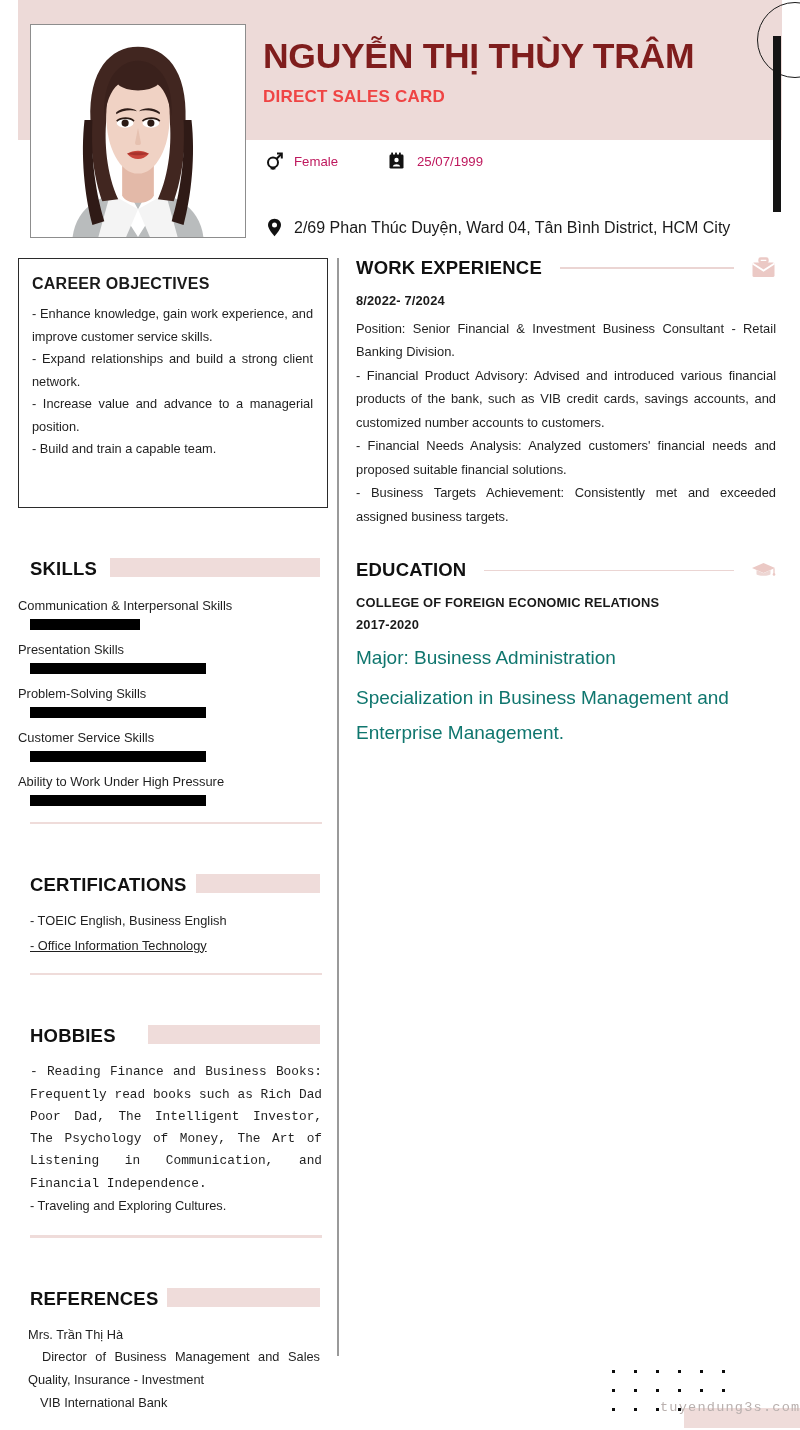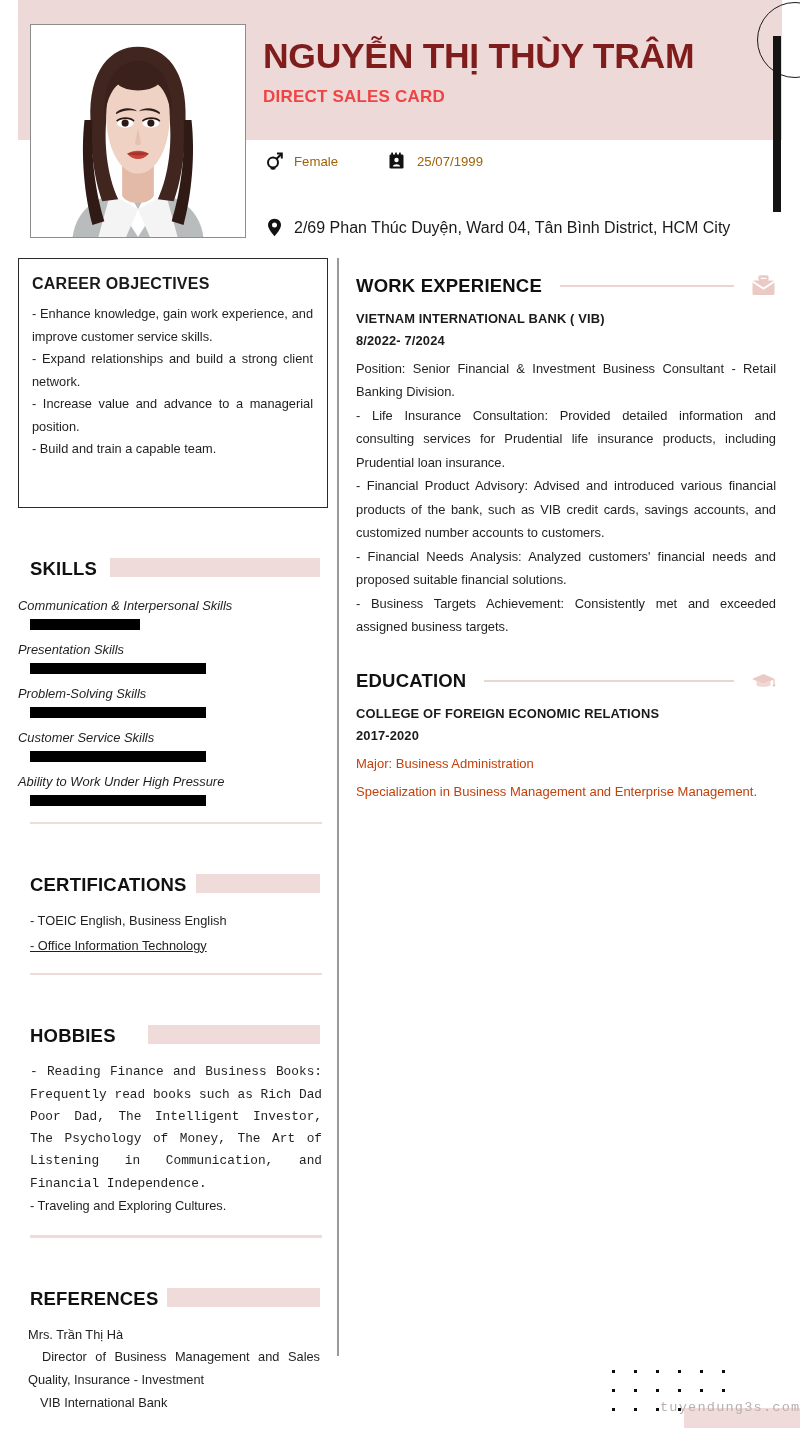--- a/index.html
+++ b/index.html
@@ -100,21 +100,21 @@
   }
   .contact-item .ci-icon {
     width: 22px;
     display: flex;
     align-items: center;
     justify-content: center;
     margin-right: 9px;
   }
   .contact-item .ci-text {
     font-size: 13.2px;
-    color: #a16207;
+    color: #be185d;
     text-align: center;
   }
   .address-row {
     position: absolute;
     left: 263px;
     top: 218px;
     display: flex;
     align-items: center;
   }
 
@@ -130,21 +130,21 @@
 
   .col-left {
     position: absolute;
     left: 18px;
     top: 258px;
     width: 310px;
   }
   .col-right {
     position: absolute;
     left: 356px;
-    top: 274px;
+    top: 256px;
     width: 420px;
   }
 
   
   .obj-box {
     border: 1.4px solid #2b2b2b;
     box-sizing: border-box;
     padding: 16px 14px 20px 13px;
     height: 250px;
   }
@@ -190,21 +190,20 @@
     padding-left: 12px;
     background: #fff;
     padding-right: 9px;
   }
 
   .skill-item { margin-top: 12px; }
   .skill-label {
     font-size: 12.9px;
     color: #1f1f1f;
     margin-bottom: 6px;
-    font-style: italic;
   }
   .skill-bar {
     height: 11px;
     background: #000000;
   }
 
   .left-body {
     margin-top: 12px;
     font-size: 12.8px;
     line-height: 1.74;
@@ -264,23 +263,23 @@
     margin-bottom: 9px;
   }
   .r-body {
     font-size: 12.9px;
     line-height: 1.82;
     text-align: justify;
     text-justify: inter-word;
     color: #1f1f1f;
   }
   .r-plain {
-    font-size: 13px;
+    font-size: 19px;
     line-height: 1.82;
-    color: #c2410c;
+    color: #0f766e;
   }
   .edu-block { margin-top: 30px; }
 
   
   .wm {
     position: absolute;
     left: 612px;
     top: 1370px;
     width: 200px;
     height: 58px;
@@ -483,24 +482,22 @@
       <div class="rsec-title">WORK EXPERIENCE</div>
       <div class="rsec-rule"></div>
       <div class="rsec-icon">
         <svg width="25" height="22" viewBox="0 0 25 22">
           <rect x="8.5" y="1.5" width="8" height="3.6" rx="1.2" fill="none" stroke="#EBC9C5" stroke-width="2.4"></rect>
           <rect x="1.5" y="5.4" width="22" height="14.6" rx="1.6" fill="#EBC9C5"></rect>
           <path d="M1.5 6.6 L12.5 13.6 L23.5 6.6" fill="none" stroke="#ffffff" stroke-width="1.8"></path>
         </svg>
       </div>
     </div>
-    <div class="r-org">VIETNAM INTERNATIONAL BANK ( VIB)</div>
     <div class="r-date">8/2022- 7/2024</div>
     <div class="r-body">Position: Senior Financial &amp; Investment Business Consultant - Retail Banking Division.</div>
-    <div class="r-body">- Life Insurance Consultation: Provided detailed information and consulting services for Prudential life insurance products, including Prudential loan insurance.</div>
     <div class="r-body">- Financial Product Advisory: Advised and introduced various financial products of the bank, such as VIB credit cards, savings accounts, and customized number accounts to customers.</div>
     <div class="r-body">- Financial Needs Analysis: Analyzed customers' financial needs and proposed suitable financial solutions.</div>
     <div class="r-body">- Business Targets Achievement: Consistently met and exceeded assigned business targets.</div>
   </div>
 
   <div class="edu-block">
     <div class="rsec-head">
       <div class="rsec-title">EDUCATION</div>
       <div class="rsec-rule"></div>
       <div class="rsec-icon">

